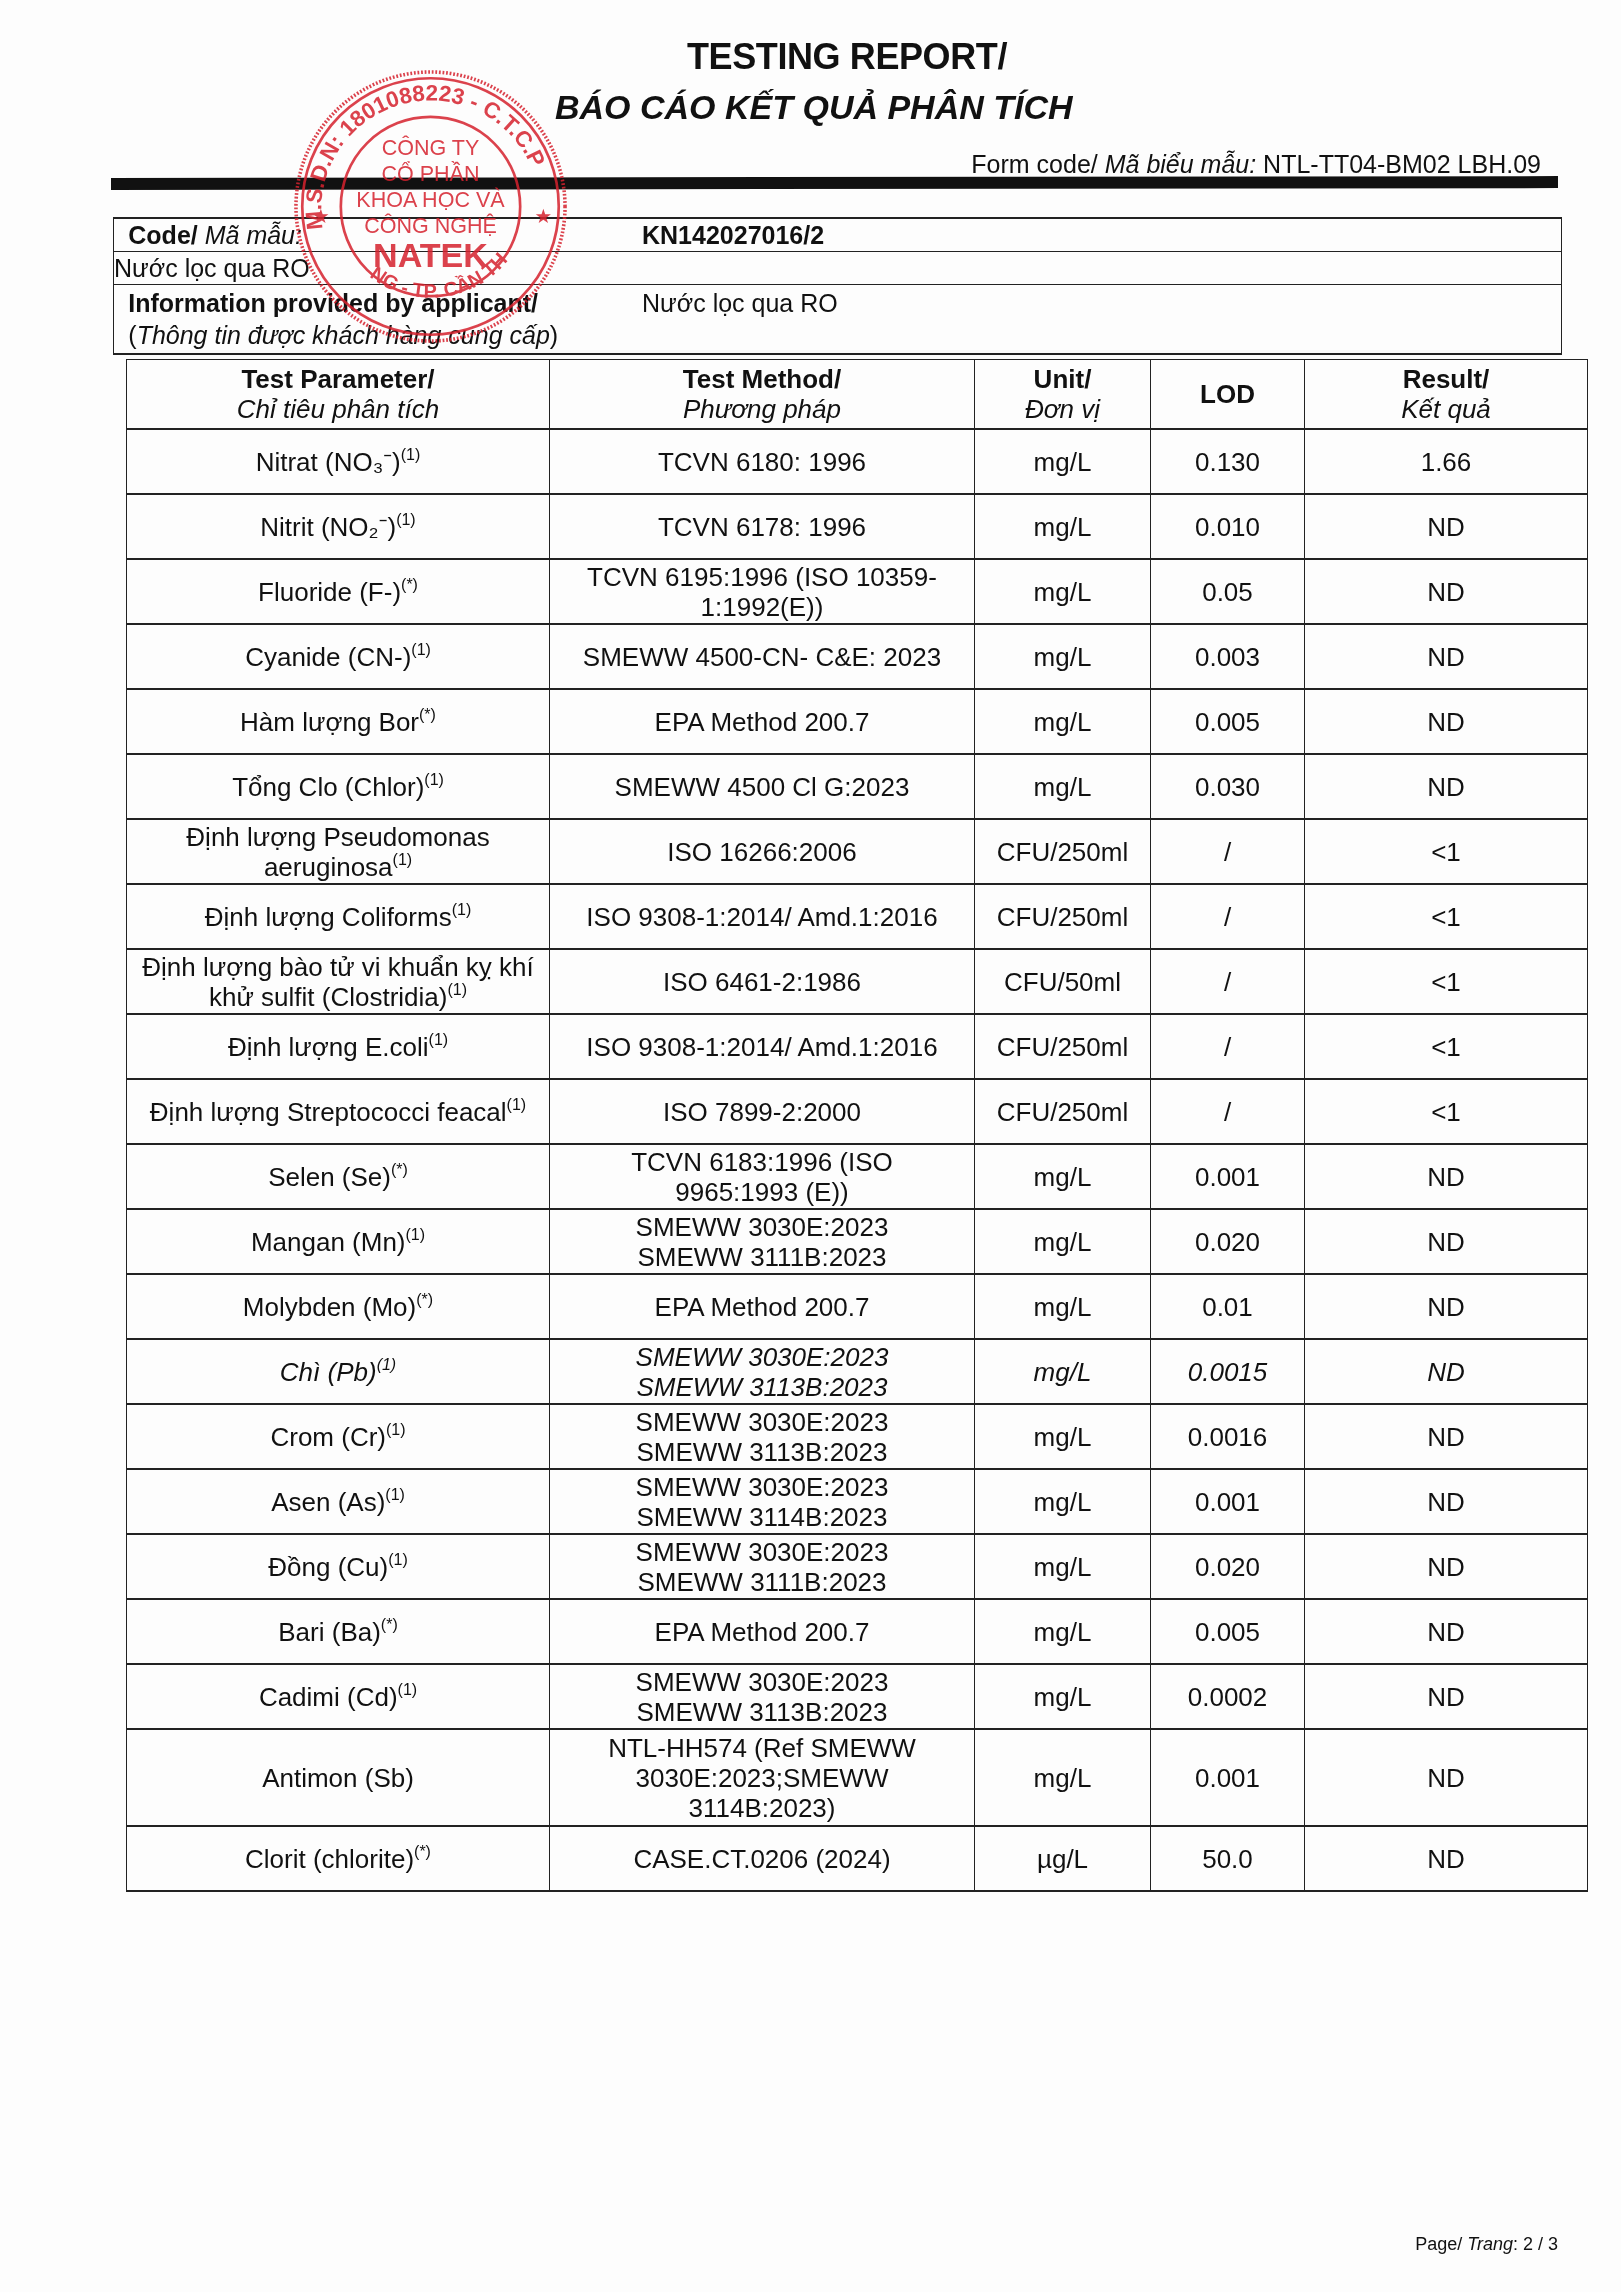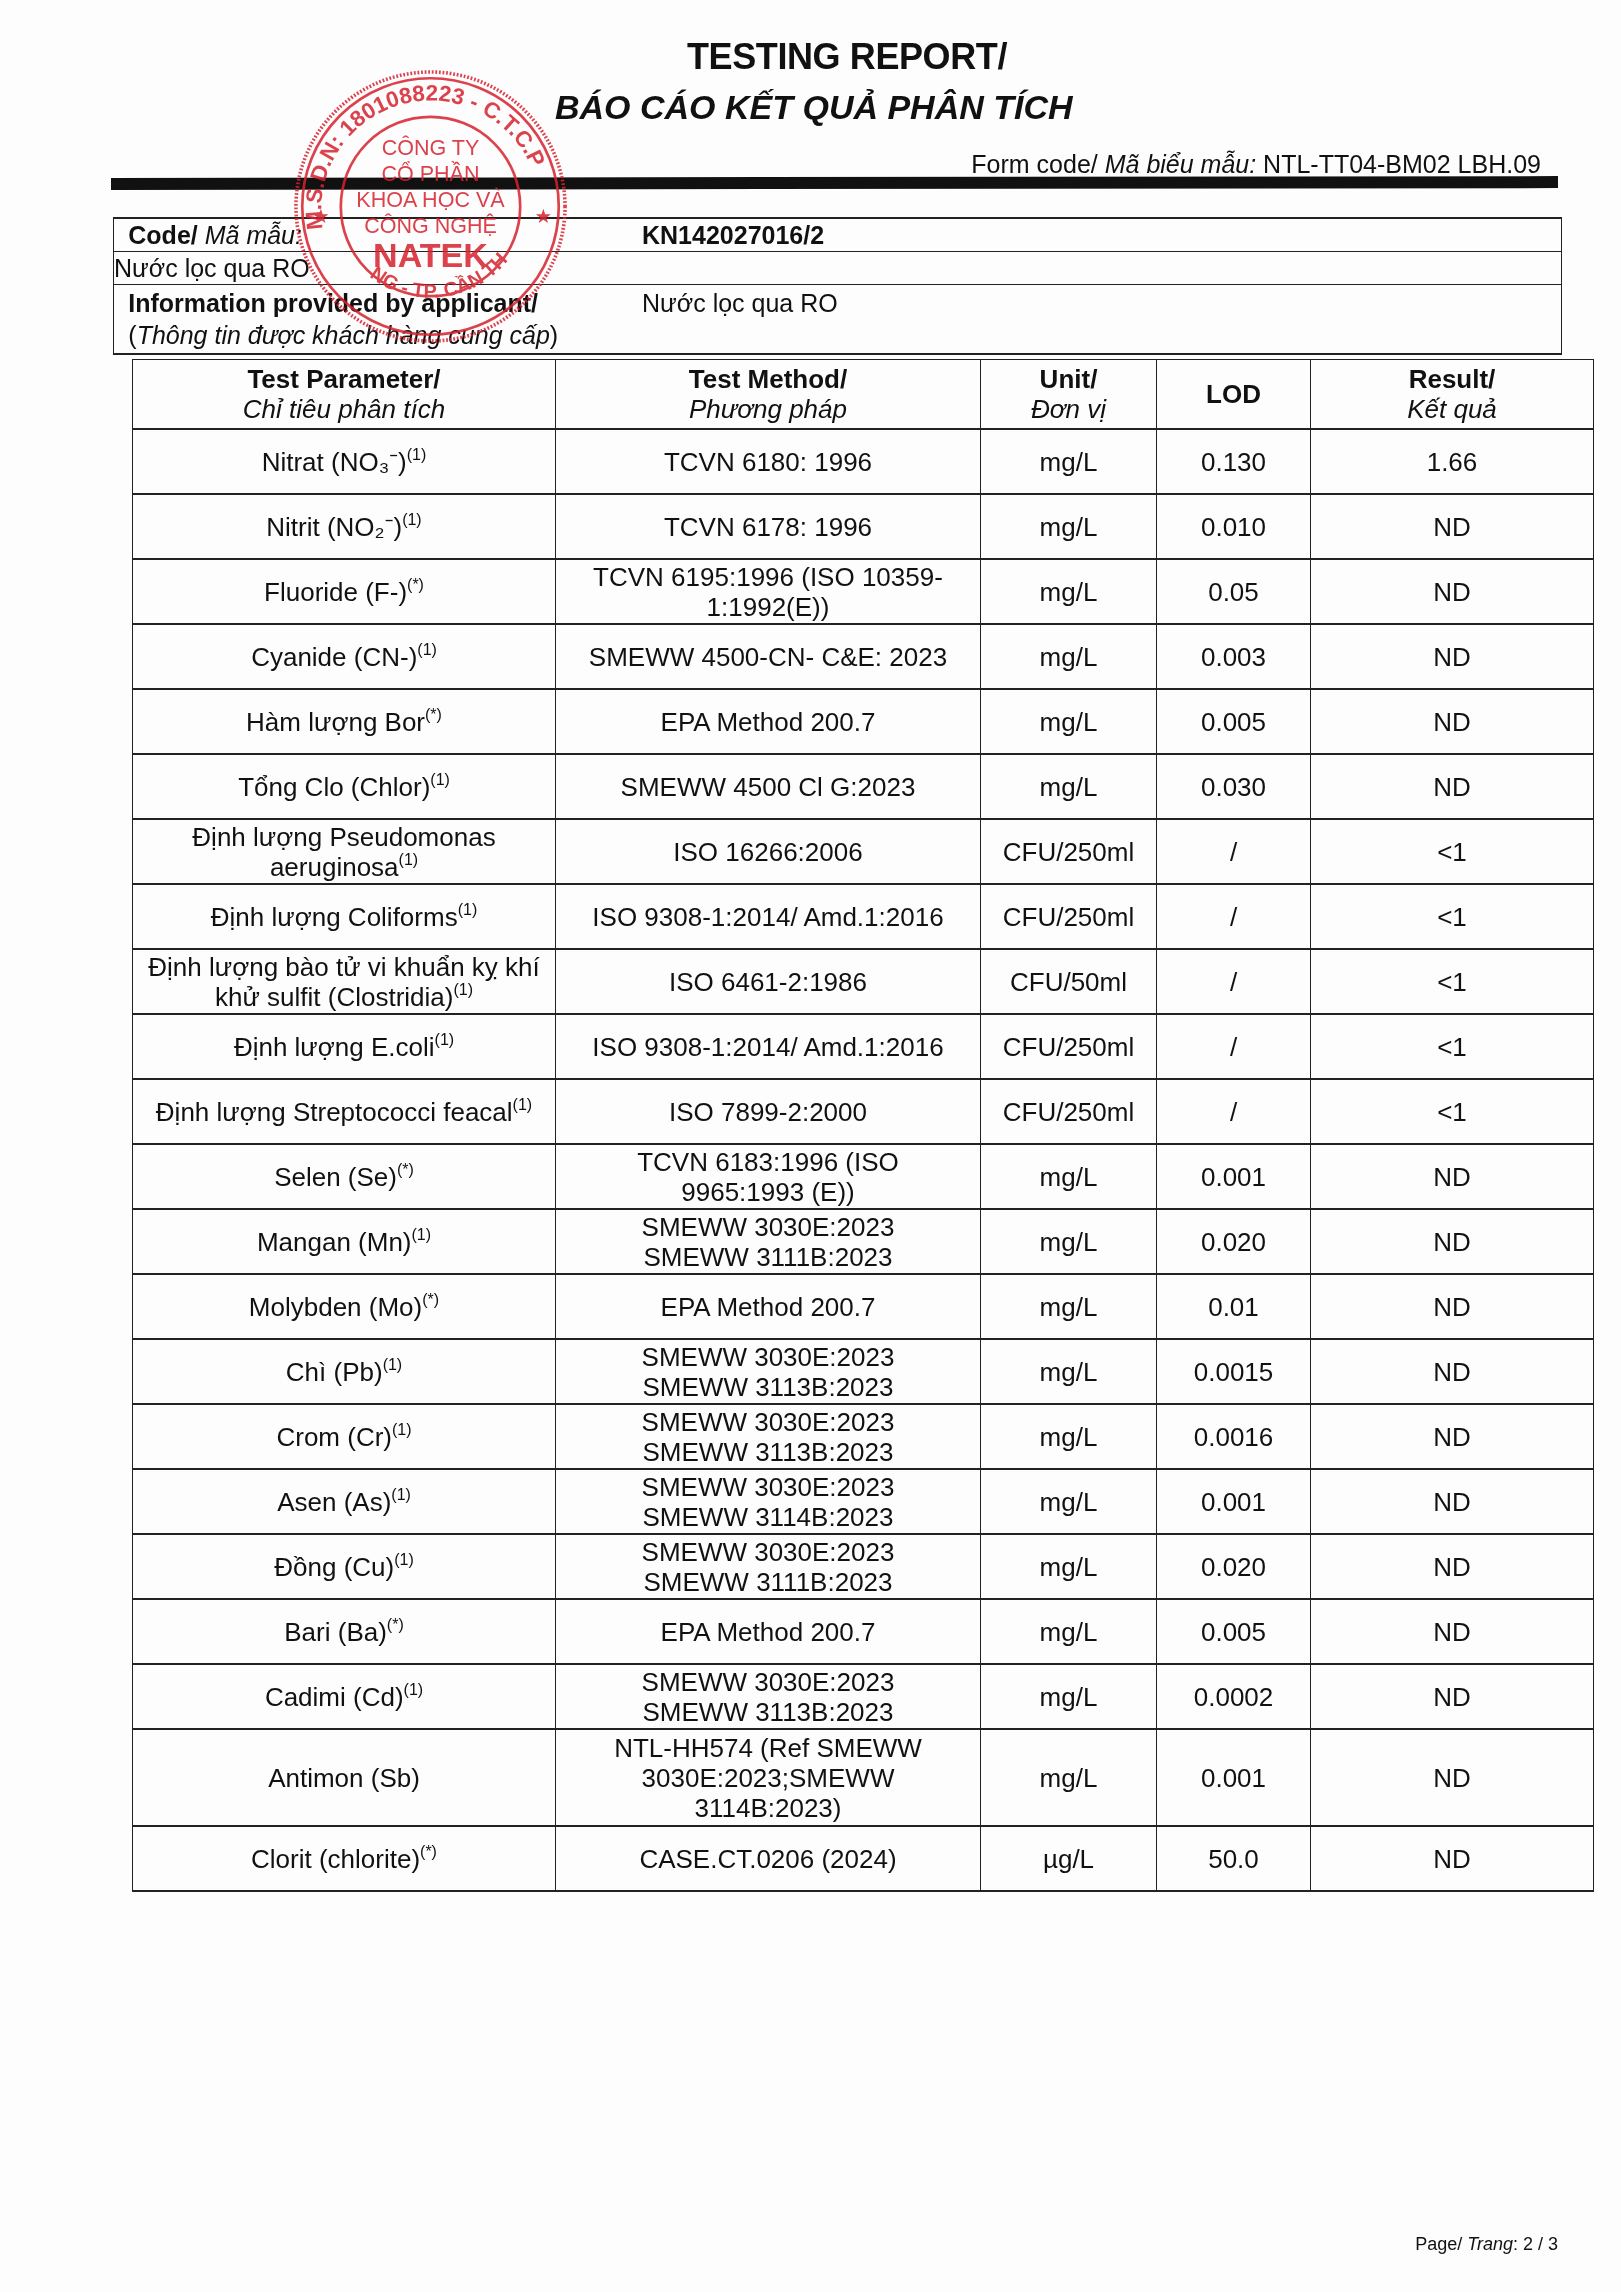--- a/index.html
+++ b/index.html
@@ -34,21 +34,21 @@
   .info-row { display: flex; border-bottom: 1.8px solid #222; height: 32px; align-items: center; }
   .info-row.tall { height: 68px; align-items: flex-start; border-bottom: 2.7px solid #222; }
   .info-label { width: 528px; padding-left: 14.3px; box-sizing: border-box; }
   .info-label b { font-weight: bold; }
   .info-label i { font-style: italic; }
   .info-val { padding-left: 0px; }
   .info-val.bold { font-weight: bold; text-align: right; }
   .tall .info-label, .tall .info-val { padding-top: 1.8px; line-height: 32px; }
 
   table.results {
-    position: absolute; left: 132px; top: 359px; width: 1460px;
+    position: absolute; left: 126px; top: 359px; width: 1460px;
     border-collapse: collapse; font-size: 26px; table-layout: fixed;
   }
   table.results td, table.results th {
     border: 1.8px solid #222; padding: 0 7.2px; vertical-align: middle;
     line-height: 30px;
   }
   table.results tr { border-bottom: 2.7px solid #222; }
   table.results th { font-weight: normal; text-align: center; height: 68px; }
   th .en { font-weight: bold; display: block; }
   th .vi { font-style: italic; display: block; }
@@ -247,21 +247,21 @@
       </tr>
       <tr style="height: 64px;">
         <td class="param"><span>Molybden (Mo)</span><sup>(*)</sup></td>
         <td>
           <span class="method-line">EPA Method 200.7</span>
         </td>
         <td>mg/L</td>
         <td>0.01</td>
         <td>ND</td>
       </tr>
-      <tr style="height: 64px;">
+      <tr style="height: 64px; font-style: italic;">
         <td class="param"><span>Chì (Pb)</span><sup>(1)</sup></td>
         <td>
           <span class="method-line">SMEWW 3030E:2023</span>
           <span class="method-line">SMEWW 3113B:2023</span>
         </td>
         <td>mg/L</td>
         <td>0.0015</td>
         <td>ND</td>
       </tr>
       <tr style="height: 64px;">

